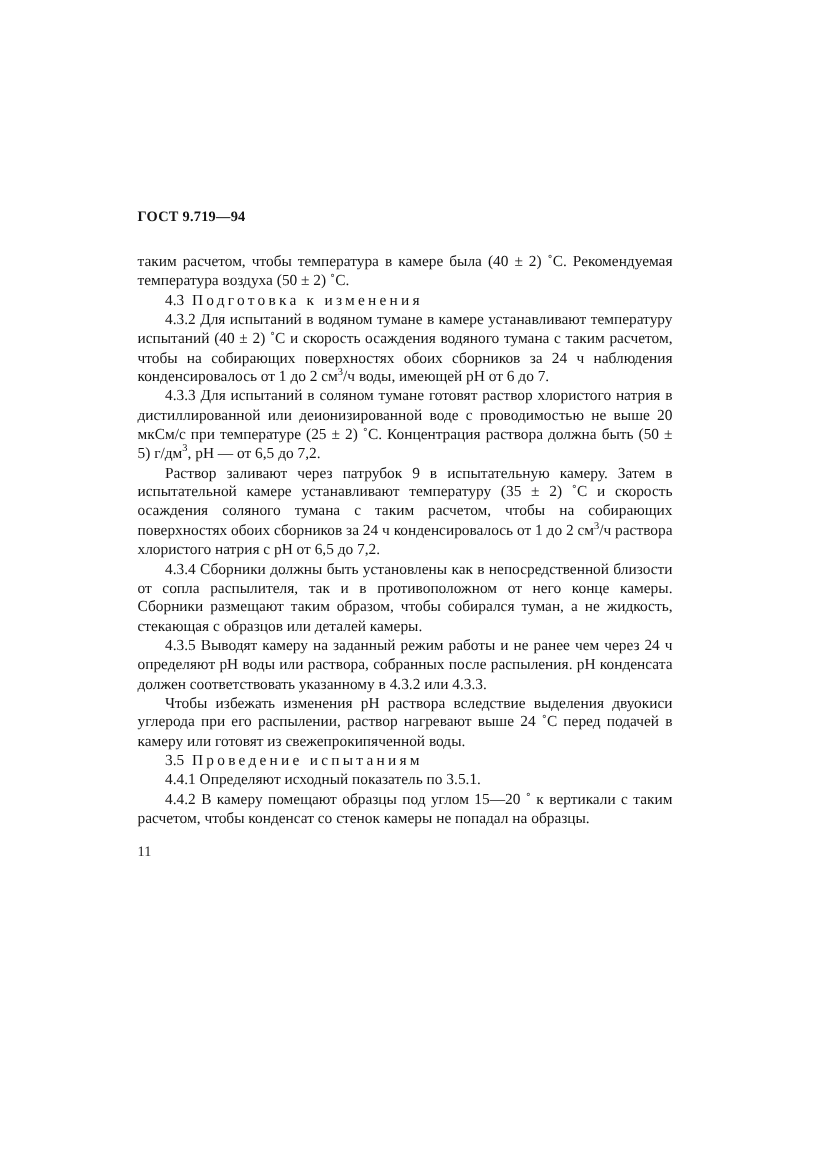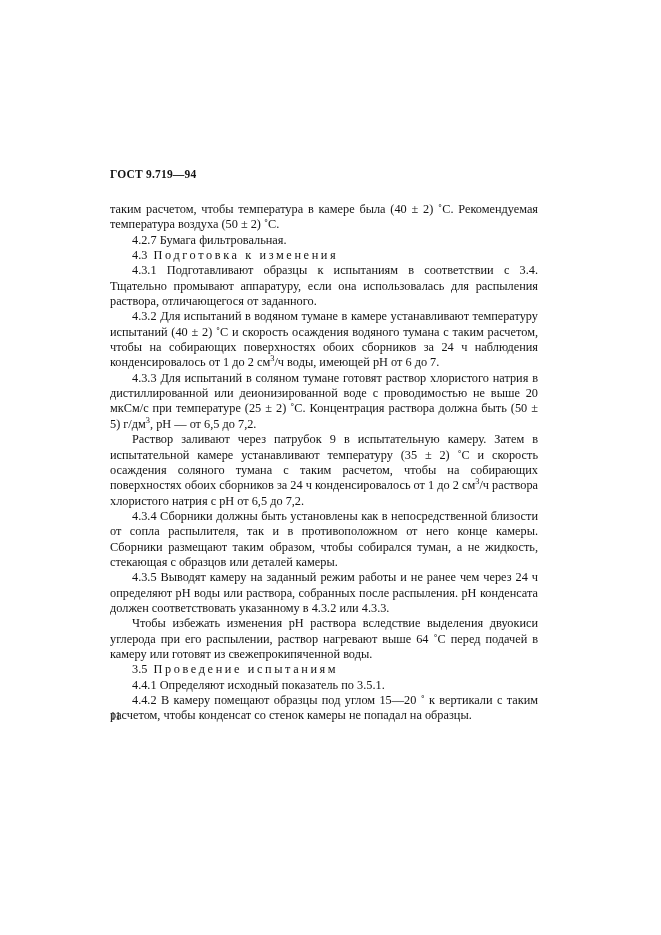--- a/index.html
+++ b/index.html
@@ -62,21 +62,21 @@
     letter-spacing: 2.6px;
   }
   sup {
     font-size: 0.68em;
     vertical-align: super;
     line-height: 0;
   }
   .page-number {
     position: absolute;
     left: 110px;
-    top: 710px;
+    top: 676px;
     font-size: 11.5px;
     color: #2a2a2a;
     font-family: "Liberation Serif", "DejaVu Serif", serif;
   }
   .scan-tint {
     position: absolute;
     inset: 0;
     pointer-events: none;
     background: #ffffff;
     opacity: 0;
@@ -86,39 +86,37 @@
 <body>
 
 <div class="page">
 
   <div class="content">
 
     <div class="doc-header">ГОСТ 9.719—94</div>
 
     <p class="para noindent body-text">таким расчетом, чтобы температура в камере была (40 ± 2) ˚С. Реко­мендуемая температура воздуха (50 ± 2) ˚С.</p>
 
-    <p class="para indent body-text">4.2.7  Бумага фильтровальная.</p>
 
     <p class="heading-spaced"><span>4.3</span>&nbsp;&nbsp;<span class="sp">Подготовка к изменения</span></p>
 
-    <p class="para indent body-text">4.3.1  Подготавливают образцы к испытаниям в соответствии с 3.4. Тщательно промывают аппаратуру, если она использовалась для рас­пыления раствора, отличающегося от заданного.</p>
 
     <p class="para indent body-text">4.3.2  Для испытаний в водяном тумане в камере устанавливают температуру испытаний (40 ± 2) ˚С и скорость осаждения водяного тумана с таким расчетом, чтобы на собирающих поверхностях обоих сборников за 24 ч наблюдения конденсировалось от 1 до 2 см<sup>3</sup>/ч воды, имеющей рН от 6 до 7.</p>
 
     <p class="para indent body-text">4.3.3  Для испытаний в соляном тумане готовят раствор хлористого натрия в дистиллированной или деионизированной воде с проводимос­тью не выше 20 мкСм/с при температуре (25 ± 2) ˚С. Концентрация раствора должна быть (50 ± 5) г/дм<sup>3</sup>, рН — от 6,5 до 7,2.</p>
 
     <p class="para indent body-text">Раствор заливают через патрубок 9 в испытательную камеру. Затем в испытательной камере устанавливают температуру (35 ± 2) ˚С и скорость осаждения соляного тумана с таким расчетом, чтобы на собирающих поверхностях обоих сборников за 24 ч конденсирова­лось от 1 до 2 см<sup>3</sup>/ч раствора хлористого натрия с рН от 6,5 до 7,2.</p>
 
     <p class="para indent body-text">4.3.4  Сборники должны быть установлены как в непосредственной близости от сопла распылителя, так и в противоположном от него конце камеры. Сборники размещают таким образом, чтобы собирался туман, а не жидкость, стекающая с образцов или деталей камеры.</p>
 
     <p class="para indent body-text">4.3.5  Выводят камеру на заданный режим работы и не ранее чем через 24 ч определяют рН воды или раствора, собранных после распыления. рН конденсата должен соответствовать указанному в 4.3.2 или 4.3.3.</p>
 
 
 
-    <p class="para indent body-text">Чтобы избежать изменения рН раствора вследствие выделения дву­окиси углерода при его распылении, раствор нагревают выше 64 ˚С перед подачей в камеру или готовят из свежепрокипяченной воды.</p>
+    <p class="para indent body-text">Чтобы избежать изменения рН раствора вследствие выделения дву­окиси углерода при его распылении, раствор нагревают выше 24 ˚С перед подачей в камеру или готовят из свежепрокипяченной воды.</p>
 
     <p class="heading-spaced"><span>3.5</span>&nbsp;&nbsp;<span class="sp">Проведение испытаниям</span></p>
 
     <p class="para indent body-text">4.4.1  Определяют исходный показатель по 3.5.1.</p>
 
     <p class="para indent body-text">4.4.2  В камеру помещают образцы под углом 15—20 ˚ к вертикали с таким расчетом, чтобы конденсат со стенок камеры не попадал на образцы.</p>
 
   </div>
 
   <div class="page-number">11</div>

